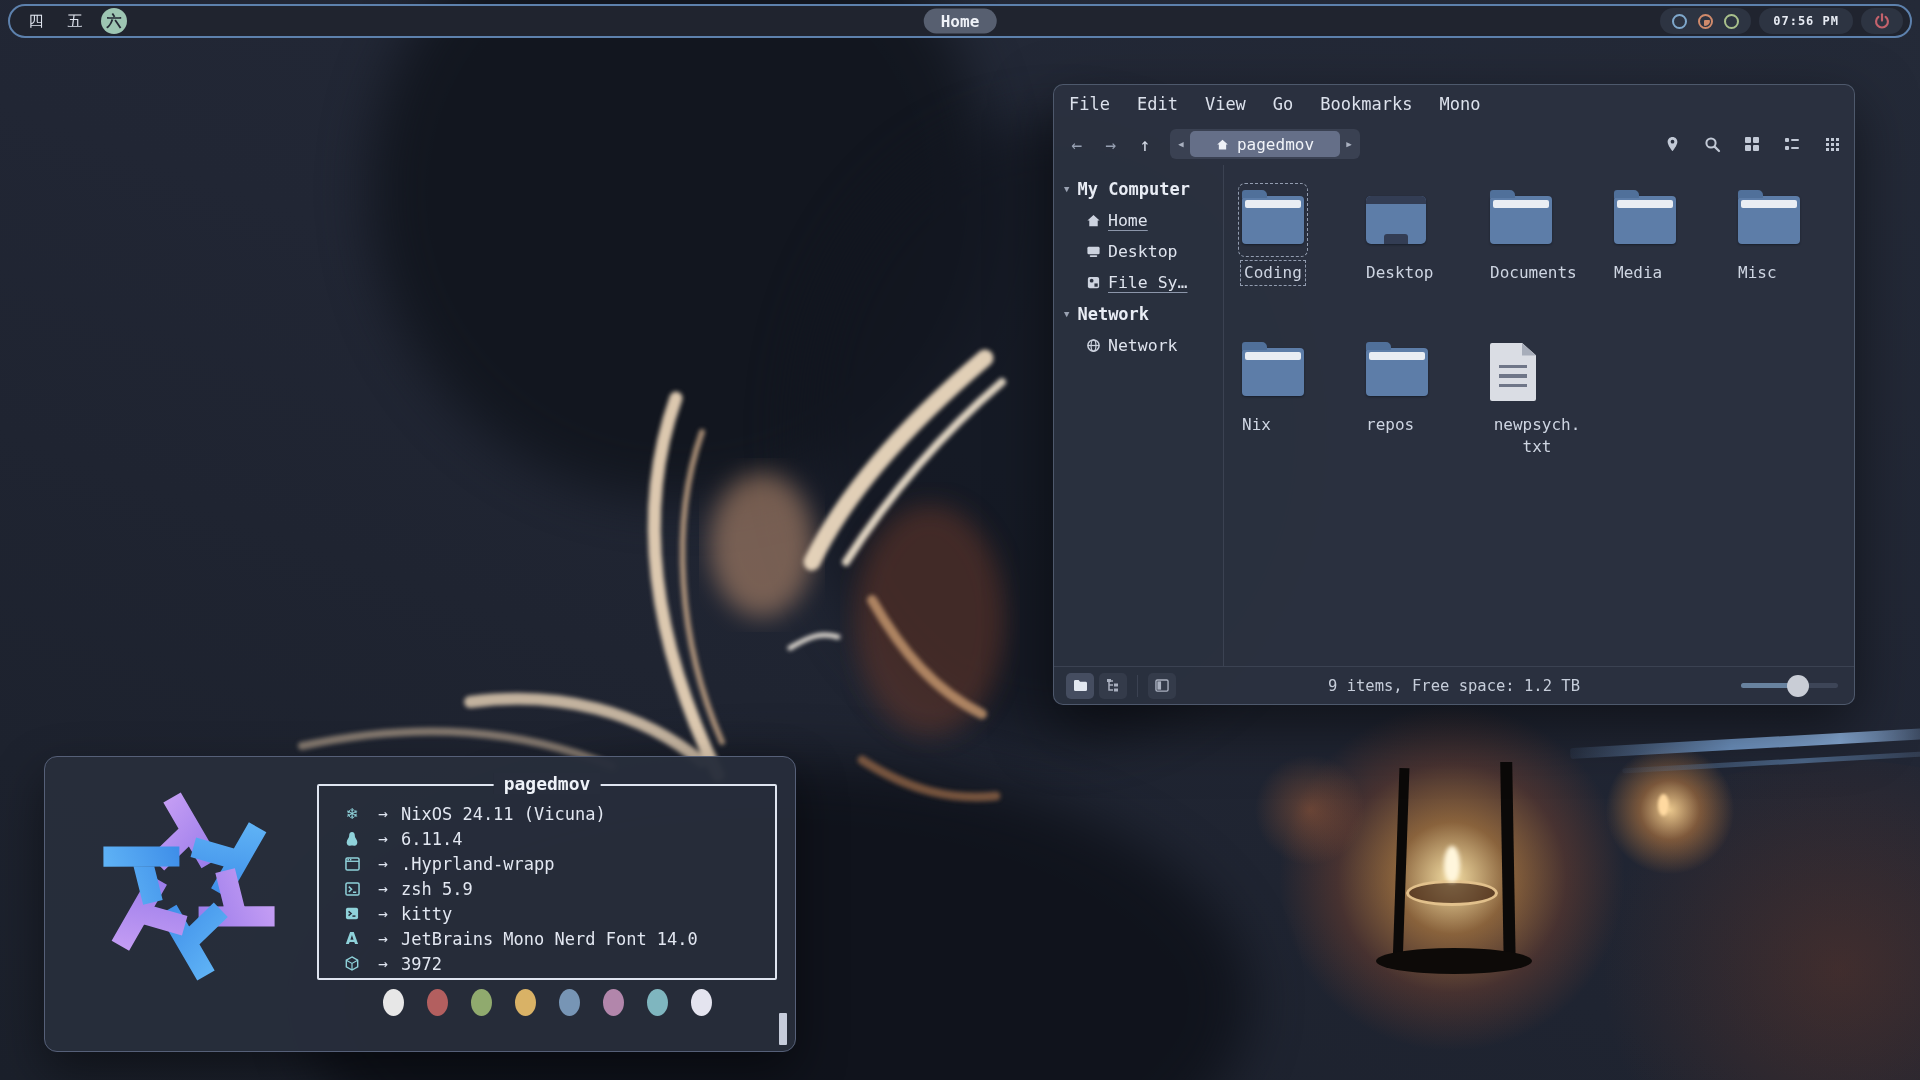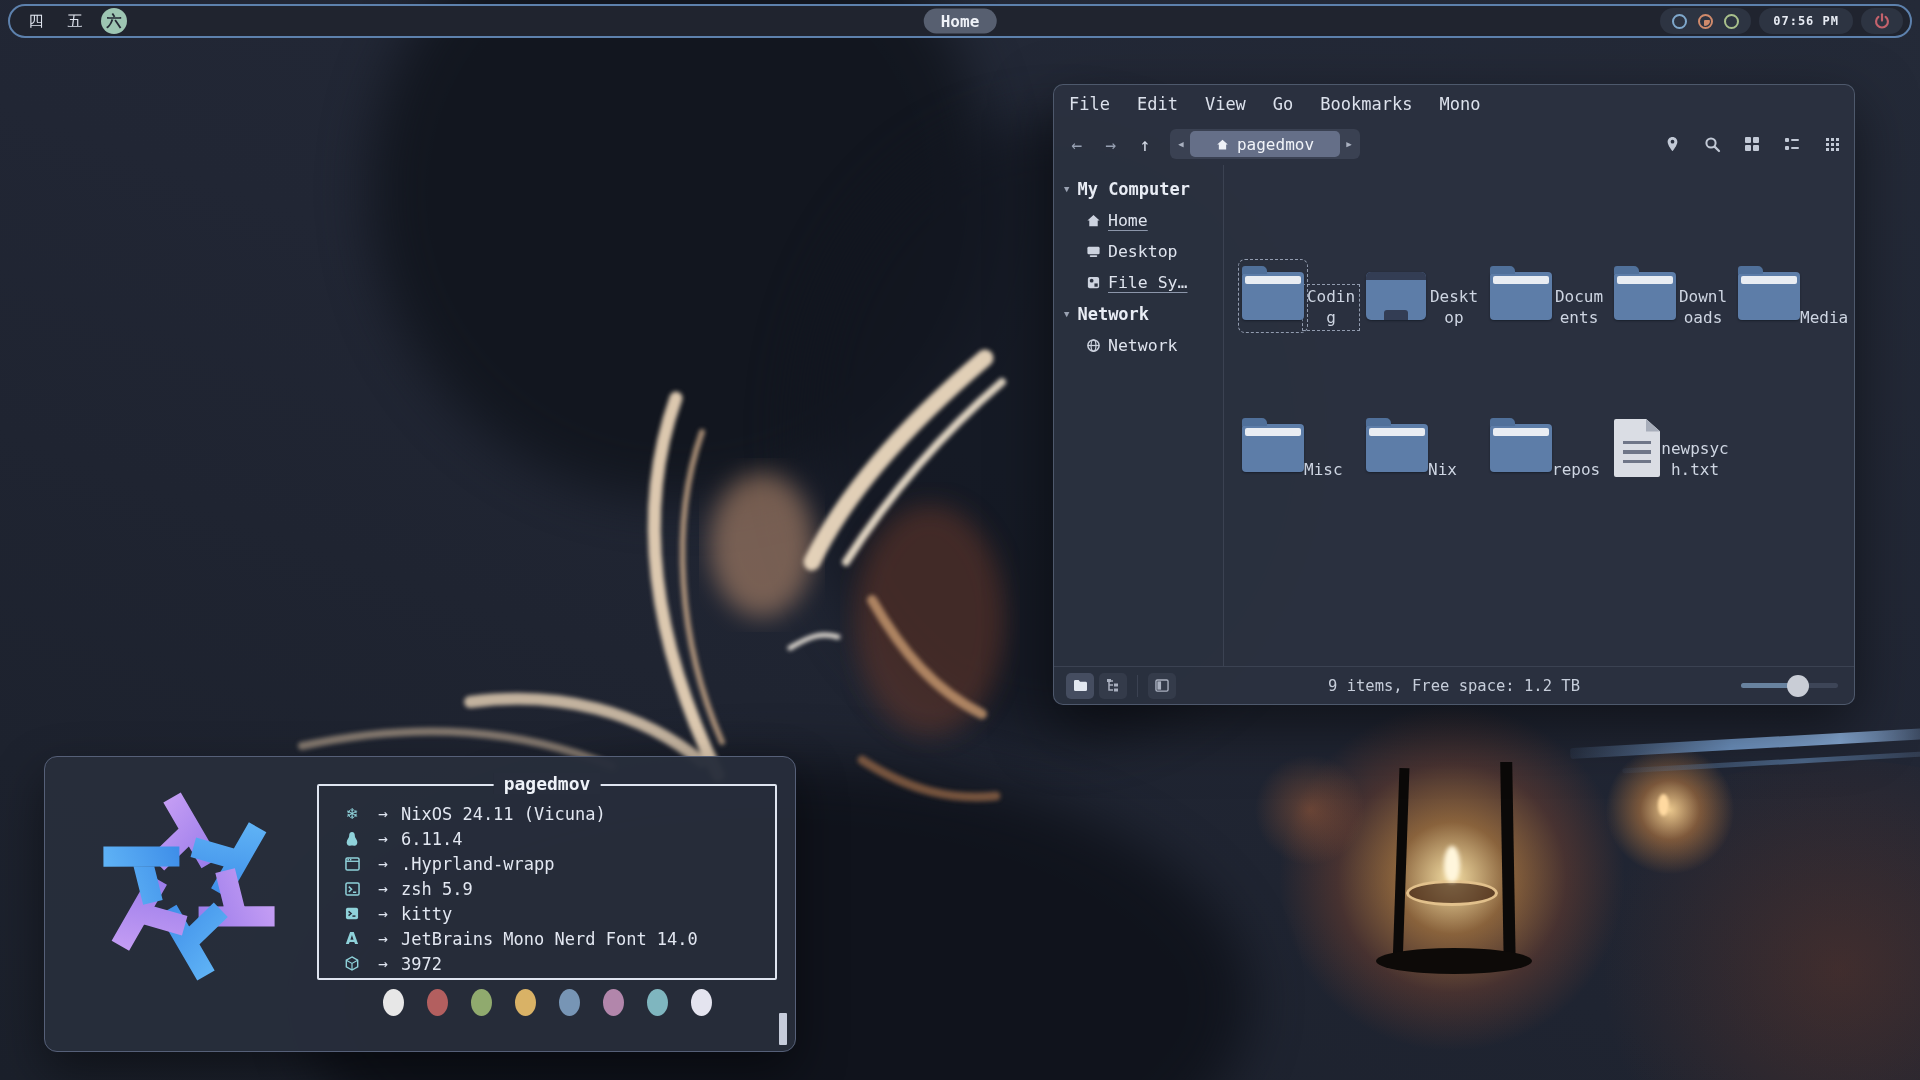--- a/index.html
+++ b/index.html
@@ -63,21 +63,21 @@
   .side-header { display:flex; align-items:center; gap:8px; padding:6px 6px 6px 10px;
     font-size:17px; font-weight:bold; color:#e8ecf4; }
   .side-caret { font-size:9px; color:#9aa2b2; }
   .side-item { display:flex; align-items:center; gap:7px; padding:6px 6px 6px 32px;
     font-size:16.5px; color:#dfe4ee; }
   .side-item .lbl.u { text-decoration:underline; text-underline-offset:4px;
     text-decoration-color:#8c96aa; }
   .fm-files { position:absolute; left:170px; right:0; top:0; bottom:0;
     display:grid; grid-template-columns:repeat(5,124px); grid-auto-rows:152px;
     padding:12px 0 0 14px; justify-items:center; }
-  .file-item { width:116px; display:flex; align-items:flex-end;
+  .file-item { width:116px; display:flex; flex-direction:column; align-items:flex-start;
     padding-top:10px; }
   .icon-wrap { height:66px; display:flex; align-items:center; justify-content:center; }
   .file-label { margin-top:9px; font-size:16px; line-height:1.35; color:#ced5e2;
     text-align:center; max-width:94px; word-break:break-all; }
   .file-item.selected .icon-wrap { outline:1px dashed rgba(165,175,195,.85);
     outline-offset:3px; border-radius:3px; }
   .file-item.selected .file-label { outline:1px dashed rgba(165,175,195,.85);
     outline-offset:1px; padding:0 2px; }
   .folder { position:relative; width:62px; height:48px; background:#5d7da8;
     border-radius:4px; box-shadow:0 1px 2px rgba(10,15,25,.5); }
@@ -348,26 +348,20 @@
         <div class="file-item">
           <div class="icon-wrap">
               <div class="folder"></div>
             </div>
           <div class="file-label">Documents</div>
         </div>
         <div class="file-item">
           <div class="icon-wrap">
               <div class="folder"></div>
             </div>
-          <div class="file-label">Downloads</div>
-        </div>
-        <div class="file-item">
-          <div class="icon-wrap">
-              <div class="folder"></div>
-            </div>
           <div class="file-label">Media</div>
         </div>
         <div class="file-item">
           <div class="icon-wrap">
               <div class="folder"></div>
             </div>
           <div class="file-label">Misc</div>
         </div>
         <div class="file-item">
           <div class="icon-wrap">

